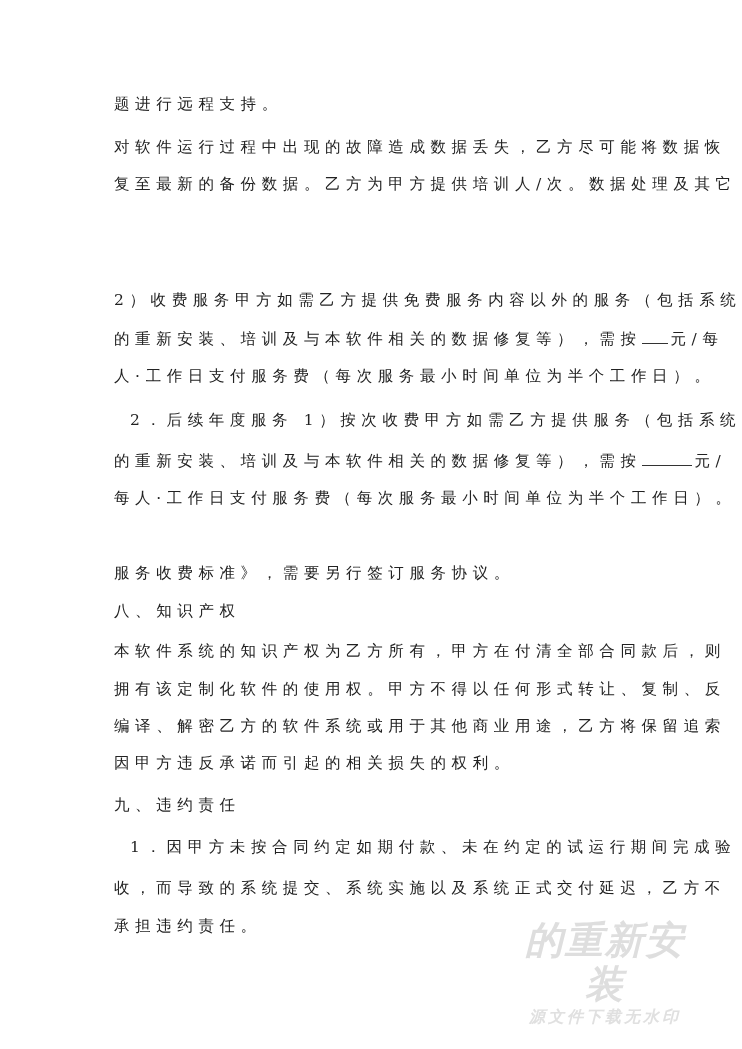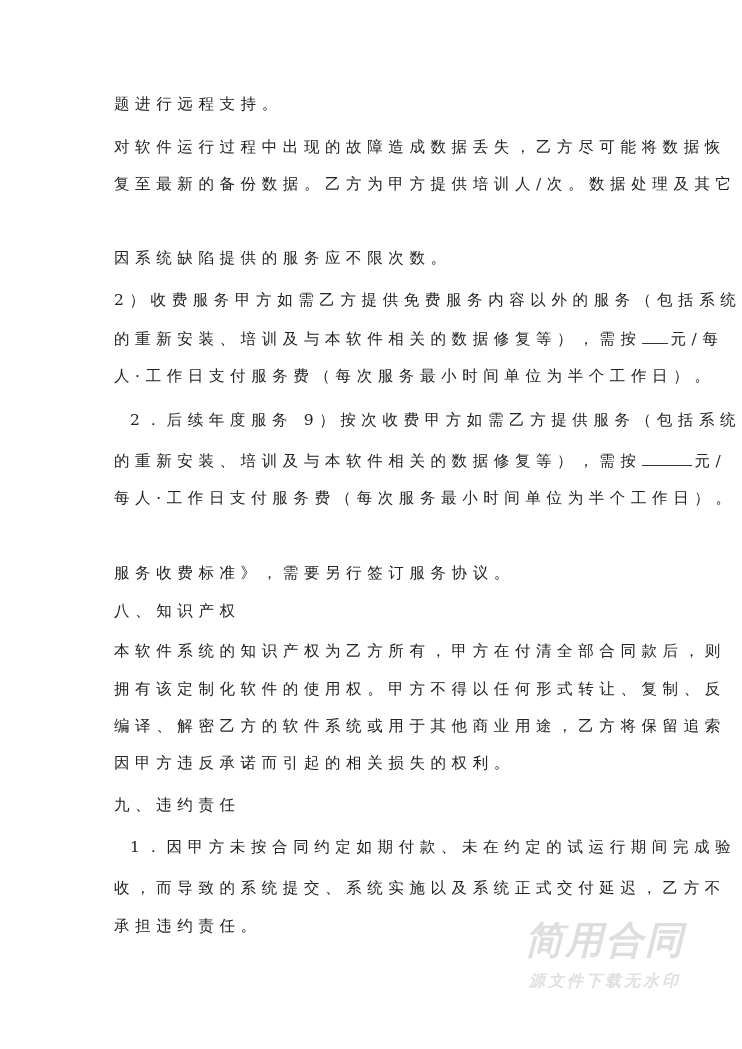--- a/index.html
+++ b/index.html
@@ -54,56 +54,54 @@
       font-weight: bold;
       letter-spacing: 2px;
       line-height: 44px;
       color: #dedede;
     }
     .wm-sub {
       font-size: 16px;
       font-weight: bold;
       letter-spacing: 3px;
       line-height: 22px;
-      margin-top: 8px;
       color: #e0e0e0;
     }
   </style>
 </head>
 <body>
 
 <div class="page">
 
   <div class="line" style="top:94px">题进行远程支持。</div>
   <div class="line" style="top:137px">对软件运行过程中出现的故障造成数据丢失，乙方尽可能将数据恢</div>
   <div class="line" style="top:174px">复至最新的备份数据。乙方为甲方提供培训人/次。数据处理及其它</div>
-  <div class="line" style="top:248px">因系统缺陷提供的服务应不限次数。</div>
   <div class="line" style="top:290px">2）收费服务甲方如需乙方提供免费服务内容以外的服务（包括系统</div>
 
   <div class="line" style="top:329px">
     <span>的重新安装、培训及与本软件相关的数据修复等），需按</span><span class="blank" style="width:26px"></span><span>元/每</span>
   </div>
 
   <div class="line" style="top:366px">人·工作日支付服务费（每次服务最小时间单位为半个工作日）。</div>
-  <div class="line" style="top:410px; left:130px">2．后续年度服务 9）按次收费甲方如需乙方提供服务（包括系统</div>
+  <div class="line" style="top:410px; left:130px">2．后续年度服务 1）按次收费甲方如需乙方提供服务（包括系统</div>
 
   <div class="line" style="top:451px">
     <span>的重新安装、培训及与本软件相关的数据修复等），需按</span><span class="blank" style="width:50px"></span><span>元/</span>
   </div>
 
   <div class="line" style="top:488px">每人·工作日支付服务费（每次服务最小时间单位为半个工作日）。</div>
   <div class="line" style="top:563px">服务收费标准》，需要另行签订服务协议。</div>
   <div class="line" style="top:601px">八、知识产权</div>
   <div class="line" style="top:641px">本软件系统的知识产权为乙方所有，甲方在付清全部合同款后，则</div>
   <div class="line" style="top:679px">拥有该定制化软件的使用权。甲方不得以任何形式转让、复制、反</div>
   <div class="line" style="top:716px">编译、解密乙方的软件系统或用于其他商业用途，乙方将保留追索</div>
   <div class="line" style="top:753px">因甲方违反承诺而引起的相关损失的权利。</div>
   <div class="line" style="top:795px">九、违约责任</div>
   <div class="line" style="top:837px; left:130px">1．因甲方未按合同约定如期付款、未在约定的试运行期间完成验</div>
   <div class="line" style="top:878px">收，而导致的系统提交、系统实施以及系统正式交付延迟，乙方不</div>
   <div class="line" style="top:916px">承担违约责任。</div>
 
   <div class="watermark">
-    <div class="wm-title">简用合同</div>
+    <div class="wm-title">的重新安装</div>
     <div class="wm-sub">源文件下载无水印</div>
   </div>
 
 </div>
 
 </body></html>

